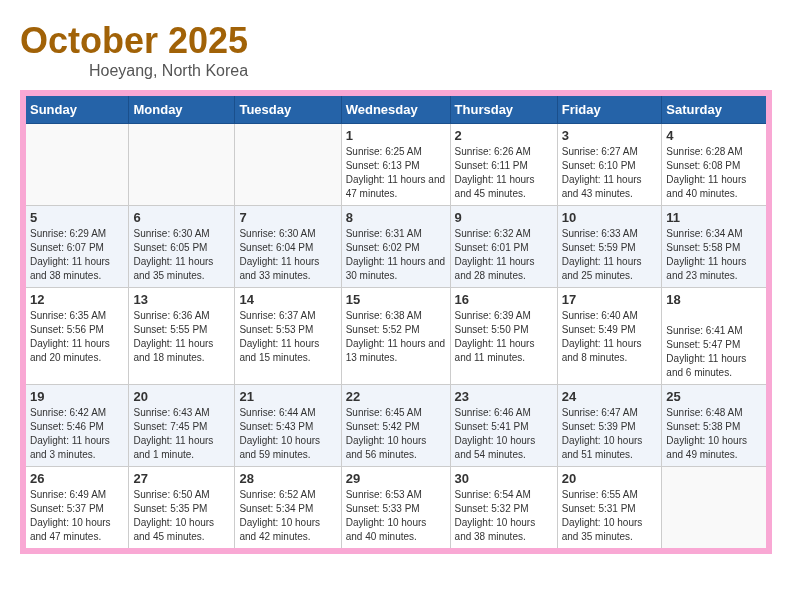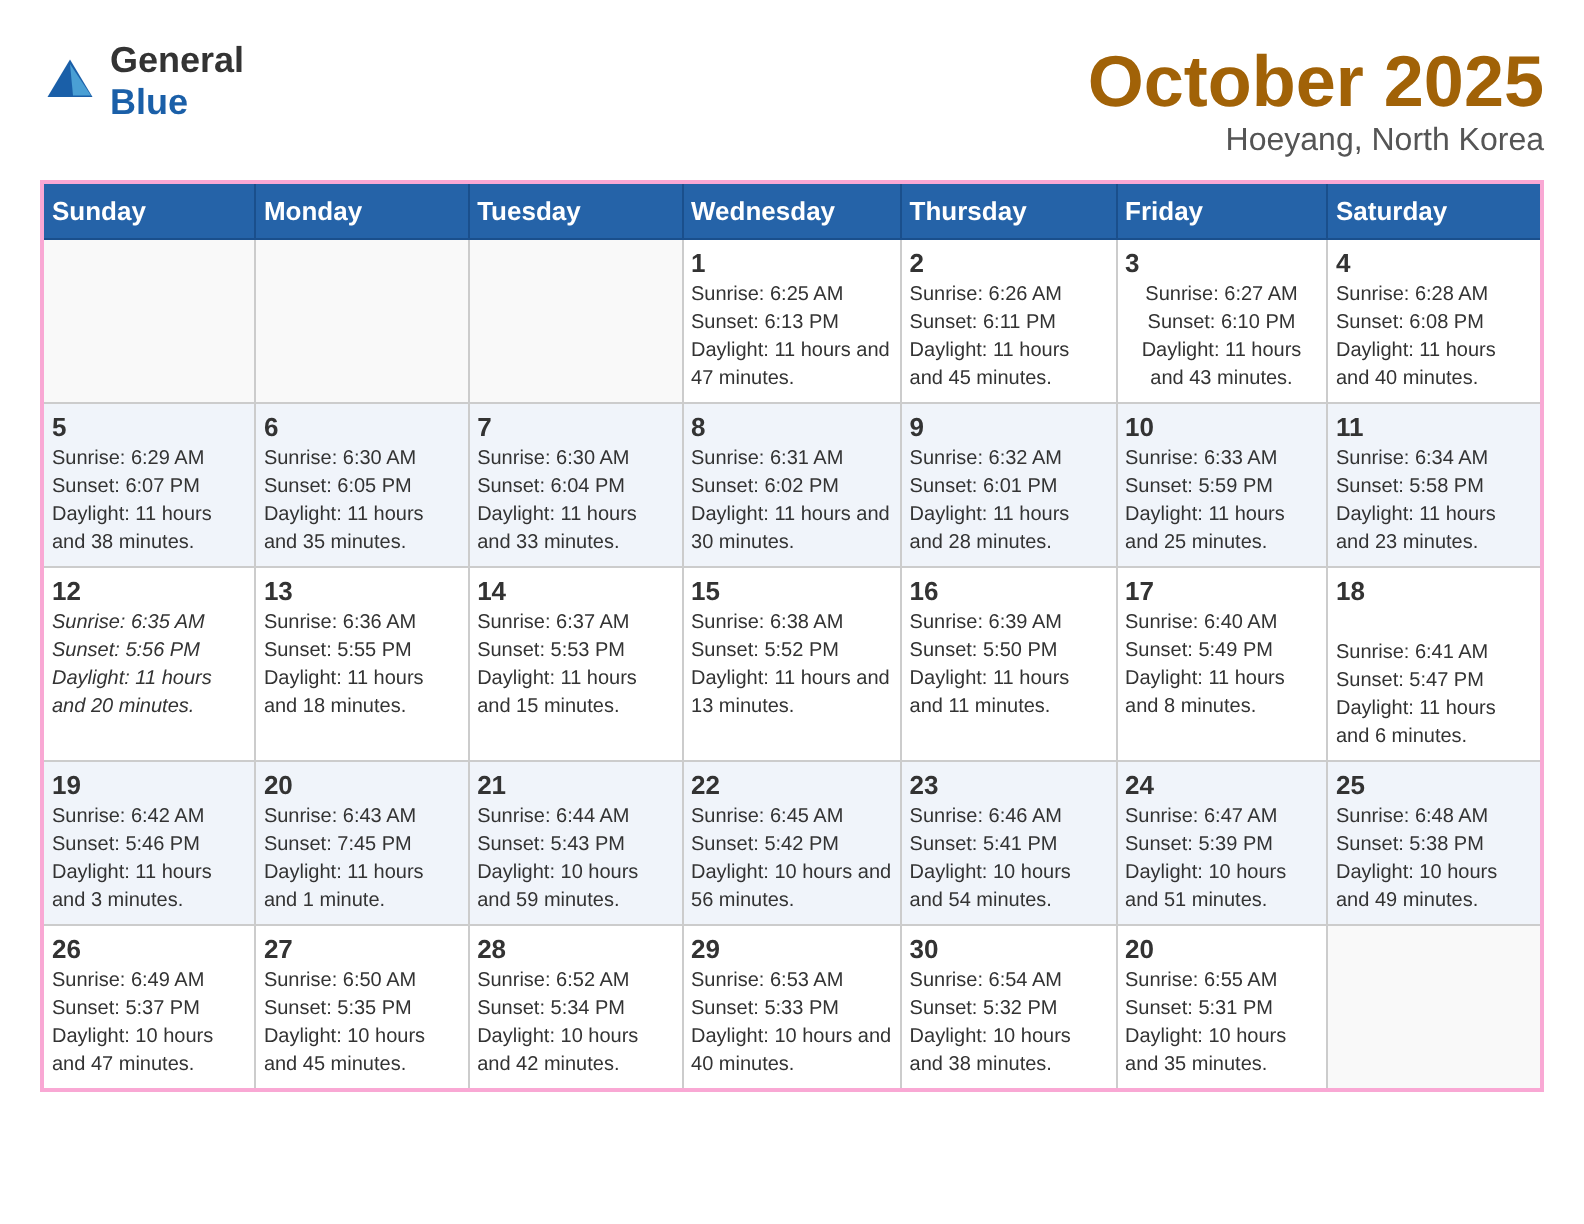--- a/index.html
+++ b/index.html
@@ -41,21 +41,21 @@
       font-weight: bold;
       color: #a16207;
     }
     .location {
       font-size: 16px;
       color: #555;
     }
     .calendar {
       width: 100%;
       border-collapse: collapse;
-      border: 2px solid #f9a8d4;
+      border: 6px solid #f9a8d4;
     }
     .calendar th {
       background-color: #2563a8;
       color: white;
       padding: 6px 4px;
       font-size: 13px;
       text-align: left;
       border: 1px solid #1a4f8c;
     }
     .calendar td {
@@ -83,30 +83,20 @@
       color: #333;
     }
     .row-shade td {
       background: #f0f4fa;
     }
   </style>
 </head>
 <body>
 
 <div class="header">
-  <div class="logo">
-    <svg class="logo-icon" viewBox="0 0 40 40">
-      <polygon points="20,5 35,30 5,30" fill="#1a5fa8"></polygon>
-      <polygon points="20,8 34,29 22,29" fill="#4a9fd4"></polygon>
-    </svg>
-    <div class="logo-text">
-      <span class="logo-general">General</span>
-      <span class="logo-blue">Blue</span>
-    </div>
-  </div>
   <div class="title-block">
     <div class="month-title">October 2025</div>
     <div class="location">Hoeyang, North Korea</div>
   </div>
 </div>
 
 <table class="calendar">
   <thead>
     <tr>
     <th>Sunday</th>
@@ -130,21 +120,21 @@
 Daylight: 11 hours and 47 minutes.</div>
         </td>
         <td>
           <div class="day-number">2</div>
           <div class="day-info" style="white-space: pre-line;">Sunrise: 6:26 AM
 Sunset: 6:11 PM
 Daylight: 11 hours and 45 minutes.</div>
         </td>
         <td>
           <div class="day-number">3</div>
-          <div class="day-info" style="white-space: pre-line; text-align: center;">Sunrise: 6:27 AM
+          <div class="day-info" style="white-space: pre-line;">Sunrise: 6:27 AM
 Sunset: 6:10 PM
 Daylight: 11 hours and 43 minutes.</div>
         </td>
         <td>
           <div class="day-number">4</div>
           <div class="day-info" style="white-space: pre-line;">Sunrise: 6:28 AM
 Sunset: 6:08 PM
 Daylight: 11 hours and 40 minutes.</div>
         </td>
       </tr>
@@ -188,21 +178,21 @@
         <td>
           <div class="day-number">11</div>
           <div class="day-info" style="white-space: pre-line;">Sunrise: 6:34 AM
 Sunset: 5:58 PM
 Daylight: 11 hours and 23 minutes.</div>
         </td>
       </tr>
       <tr>
         <td>
           <div class="day-number">12</div>
-          <div class="day-info" style="white-space: pre-line; font-style: italic;">Sunrise: 6:35 AM
+          <div class="day-info" style="white-space: pre-line;">Sunrise: 6:35 AM
 Sunset: 5:56 PM
 Daylight: 11 hours and 20 minutes.</div>
         </td>
         <td>
           <div class="day-number">13</div>
           <div class="day-info" style="white-space: pre-line;">Sunrise: 6:36 AM
 Sunset: 5:55 PM
 Daylight: 11 hours and 18 minutes.</div>
         </td>
         <td>

